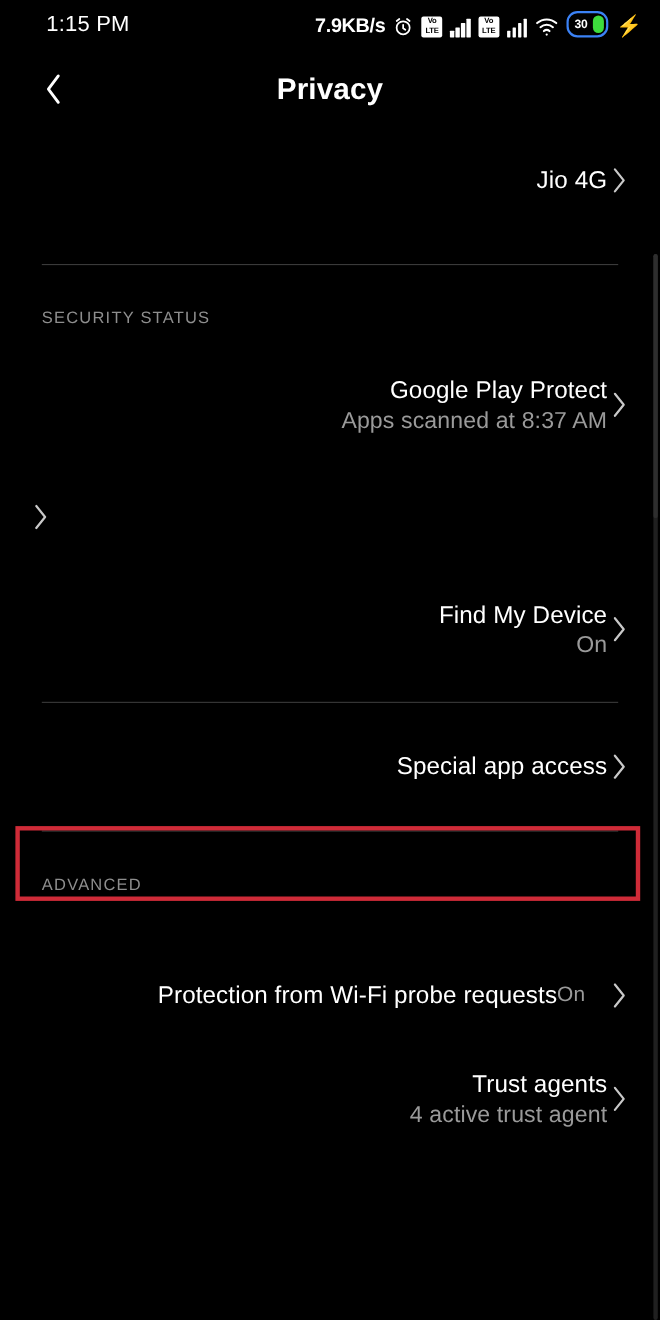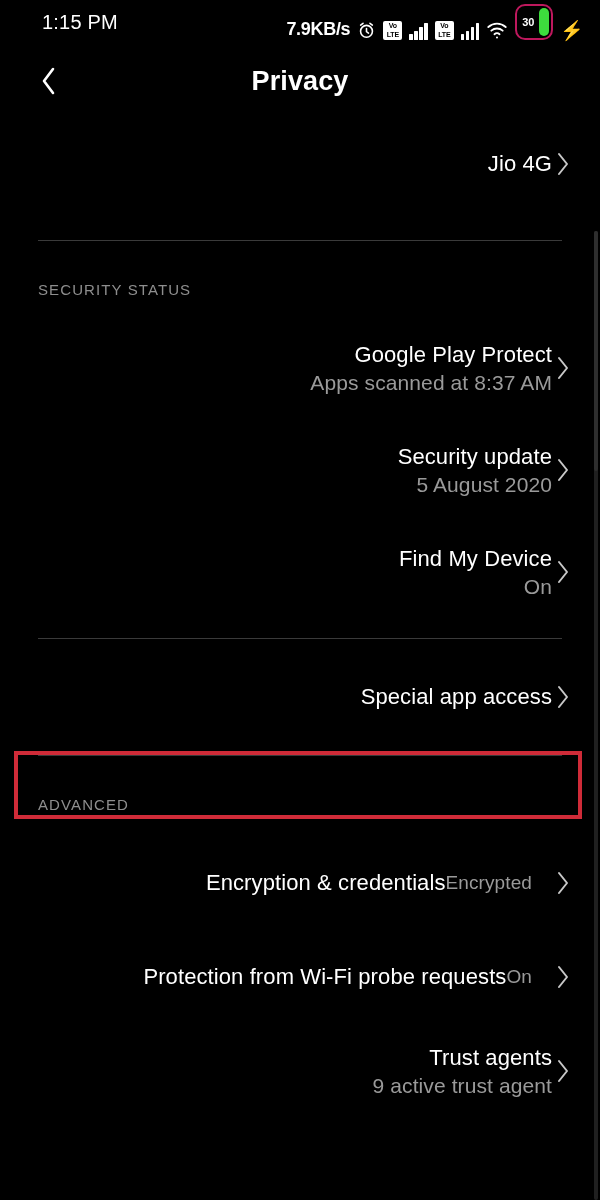--- a/index.html
+++ b/index.html
@@ -75,22 +75,22 @@
     background: #ffffff;
     border-radius: 0.5px;
   }
   .bars i:nth-child(1){ height: 6px; }
   .bars i:nth-child(2){ height: 9px; }
   .bars i:nth-child(3){ height: 13px; }
   .bars i:nth-child(4){ height: 17px; }
   .battery {
     position: relative;
     width: 38px;
-    height: 36px;
-    border: 2px solid #be185d;
+    height: 24px;
+    border: 2px solid #3b82f6;
     border-radius: 10px;
     display: flex;
     align-items: center;
     box-sizing: border-box;
   }
   .battery .lvl {
     position: absolute;
     right: 2px;
     top: 2px;
     bottom: 2px;
@@ -319,24 +319,20 @@
     <div class="chev">
       <svg width="16" height="26" viewBox="0 0 16 26" fill="none" stroke="#c8c8c8" stroke-width="2" stroke-linecap="round" stroke-linejoin="round">
           <path d="M4 3 L12 13 L4 23"></path>
         </svg>
     </div>
   </div>
 
   <div class="sp-30"></div>
 
   <div class="row">
-    <div class="texts">
-      <div class="title">Security update</div>
-      <div class="subtitle">5 August 2020</div>
-    </div>
     <div class="chev">
       <svg width="16" height="26" viewBox="0 0 16 26" fill="none" stroke="#c8c8c8" stroke-width="2" stroke-linecap="round" stroke-linejoin="round">
           <path d="M4 3 L12 13 L4 23"></path>
         </svg>
     </div>
   </div>
 
   <div class="sp-30"></div>
 
   <div class="row">
@@ -367,52 +363,41 @@
   </div>
 
   <div class="sp-22"></div>
   <div class="divider"></div>
   <div class="sp-40"></div>
 
   <div class="section-header">ADVANCED</div>
 
   <div class="sp-34"></div>
 
-  <div class="row">
-    <div class="texts">
-      <div class="title">Encryption &amp; credentials</div>
-    </div>
-    <div class="value">Encrypted</div>
-    <div class="chev">
-      <svg width="16" height="26" viewBox="0 0 16 26" fill="none" stroke="#c8c8c8" stroke-width="2" stroke-linecap="round" stroke-linejoin="round">
-          <path d="M4 3 L12 13 L4 23"></path>
-        </svg>
-    </div>
-  </div>
 
   <div class="sp-22"></div>
 
   <div class="row">
     <div class="texts">
       <div class="title">Protection from Wi-Fi probe requests</div>
     </div>
     <div class="value">On</div>
     <div class="chev">
       <svg width="16" height="26" viewBox="0 0 16 26" fill="none" stroke="#c8c8c8" stroke-width="2" stroke-linecap="round" stroke-linejoin="round">
           <path d="M4 3 L12 13 L4 23"></path>
         </svg>
     </div>
   </div>
 
   <div class="sp-22"></div>
 
   <div class="row">
     <div class="texts">
       <div class="title">Trust agents</div>
-      <div class="subtitle">9 active trust agent</div>
+      <div class="subtitle">4 active trust agent</div>
     </div>
     <div class="chev">
       <svg width="16" height="26" viewBox="0 0 16 26" fill="none" stroke="#c8c8c8" stroke-width="2" stroke-linecap="round" stroke-linejoin="round">
           <path d="M4 3 L12 13 L4 23"></path>
         </svg>
     </div>
   </div>
 
 </div>
 

